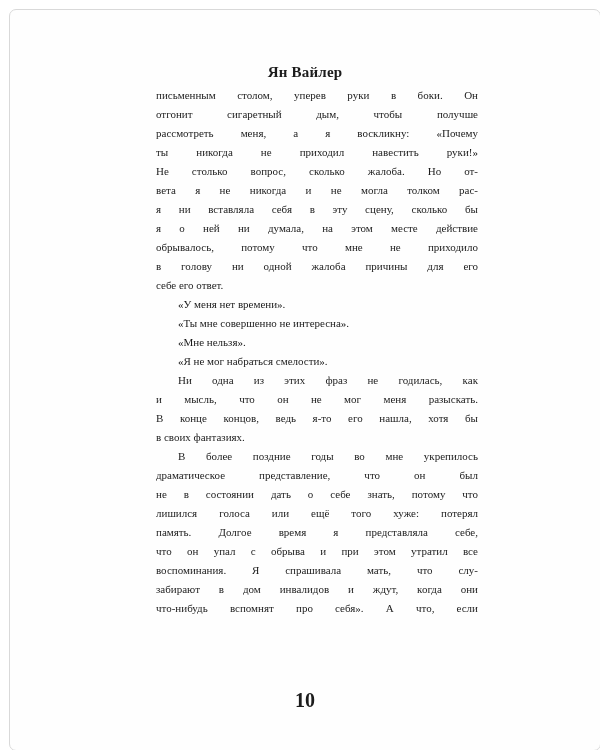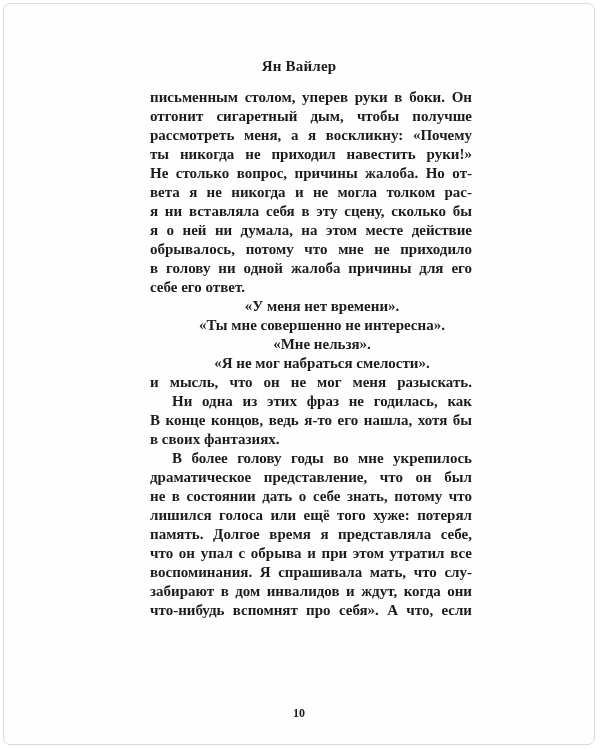--- a/index.html
+++ b/index.html
@@ -4,97 +4,96 @@
 <style>
   html, body {
     margin: 0;
     padding: 0;
     background: #ffffff;
   }
   .page {
     position: relative;
     width: 592px;
     height: 742px;
-    margin: 3px;
+    margin: 9px;
     background: #fefefe;
     border: 1px solid #d9d9d9;
     border-radius: 7px;
     box-sizing: border-box;
     font-family: "Liberation Serif", "DejaVu Serif", serif;
     color: #1c1c1c;
     overflow: hidden;
   }
   .running-header {
     position: absolute;
     top: 54px;
     left: 0;
     width: 100%;
     text-align: center;
     font-size: 15px;
     font-weight: 600;
     letter-spacing: 0.2px;
   }
   .text-block {
     position: absolute;
-    top: 84px;
+    top: 76px;
     left: 146px;
     width: 322px;
-    font-size: 15px;
-    font-weight: 700;
+    font-size: 11px;
+    font-weight: 400;
     line-height: 19px;
   }
   .line {
     text-align: left;
     white-space: normal;
   }
   .line.j {
     text-align: justify;
     text-align-last: justify;
   }
   .line.i {
     text-indent: 22px;
-    text-align: center;
   }
   .page-number {
     position: absolute;
-    top: 702px;
+    top: 679px;
     left: 0;
     width: 100%;
     text-align: center;
-    font-size: 12px;
+    font-size: 20px;
     font-weight: 600;
   }
 </style>
 </head>
 <body>
 
 <div class="page">
   <div class="running-header">Ян Вайлер</div>
 
   <div class="text-block">
       <div class="line j">письменным столом, уперев руки в боки. Он</div>
       <div class="line j">отгонит сигаретный дым, чтобы получше</div>
       <div class="line j">рассмотреть меня, а я воскликну: «Почему</div>
       <div class="line j">ты никогда не приходил навестить руки!»</div>
-      <div class="line j">Не столько вопрос, причины жалоба. Но от-</div>
+      <div class="line j">Не столько вопрос, сколько жалоба. Но от-</div>
       <div class="line j">вета я не никогда и не могла толком рас-</div>
       <div class="line j">я ни вставляла себя в эту сцену, сколько бы</div>
       <div class="line j">я о ней ни думала, на этом месте действие</div>
       <div class="line j">обрывалось, потому что мне не приходило</div>
       <div class="line j">в голову ни одной жалоба причины для его</div>
       <div class="line">себе его ответ.</div>
       <div class="line i">«У меня нет времени».</div>
       <div class="line i">«Ты мне совершенно не интересна».</div>
       <div class="line i">«Мне нельзя».</div>
       <div class="line i">«Я не мог набраться смелости».</div>
+      <div class="line j i">Ни одна из этих фраз не годилась, как</div>
       <div class="line j">и мысль, что он не мог меня разыскать.</div>
-      <div class="line j i">Ни одна из этих фраз не годилась, как</div>
       <div class="line j">В конце концов, ведь я-то его нашла, хотя бы</div>
       <div class="line">в своих фантазиях.</div>
-      <div class="line j i">В более голову годы во мне укрепилось</div>
+      <div class="line j i">В более поздние годы во мне укрепилось</div>
       <div class="line j">драматическое представление, что он был</div>
       <div class="line j">не в состоянии дать о себе знать, потому что</div>
       <div class="line j">лишился голоса или ещё того хуже: потерял</div>
       <div class="line j">память. Долгое время я представляла себе,</div>
       <div class="line j">что он упал с обрыва и при этом утратил все</div>
       <div class="line j">воспоминания. Я спрашивала мать, что слу-</div>
       <div class="line j">забирают в дом инвалидов и ждут, когда они</div>
       <div class="line j">что-нибудь вспомнят про себя». А что, если</div>
     </div>
 

